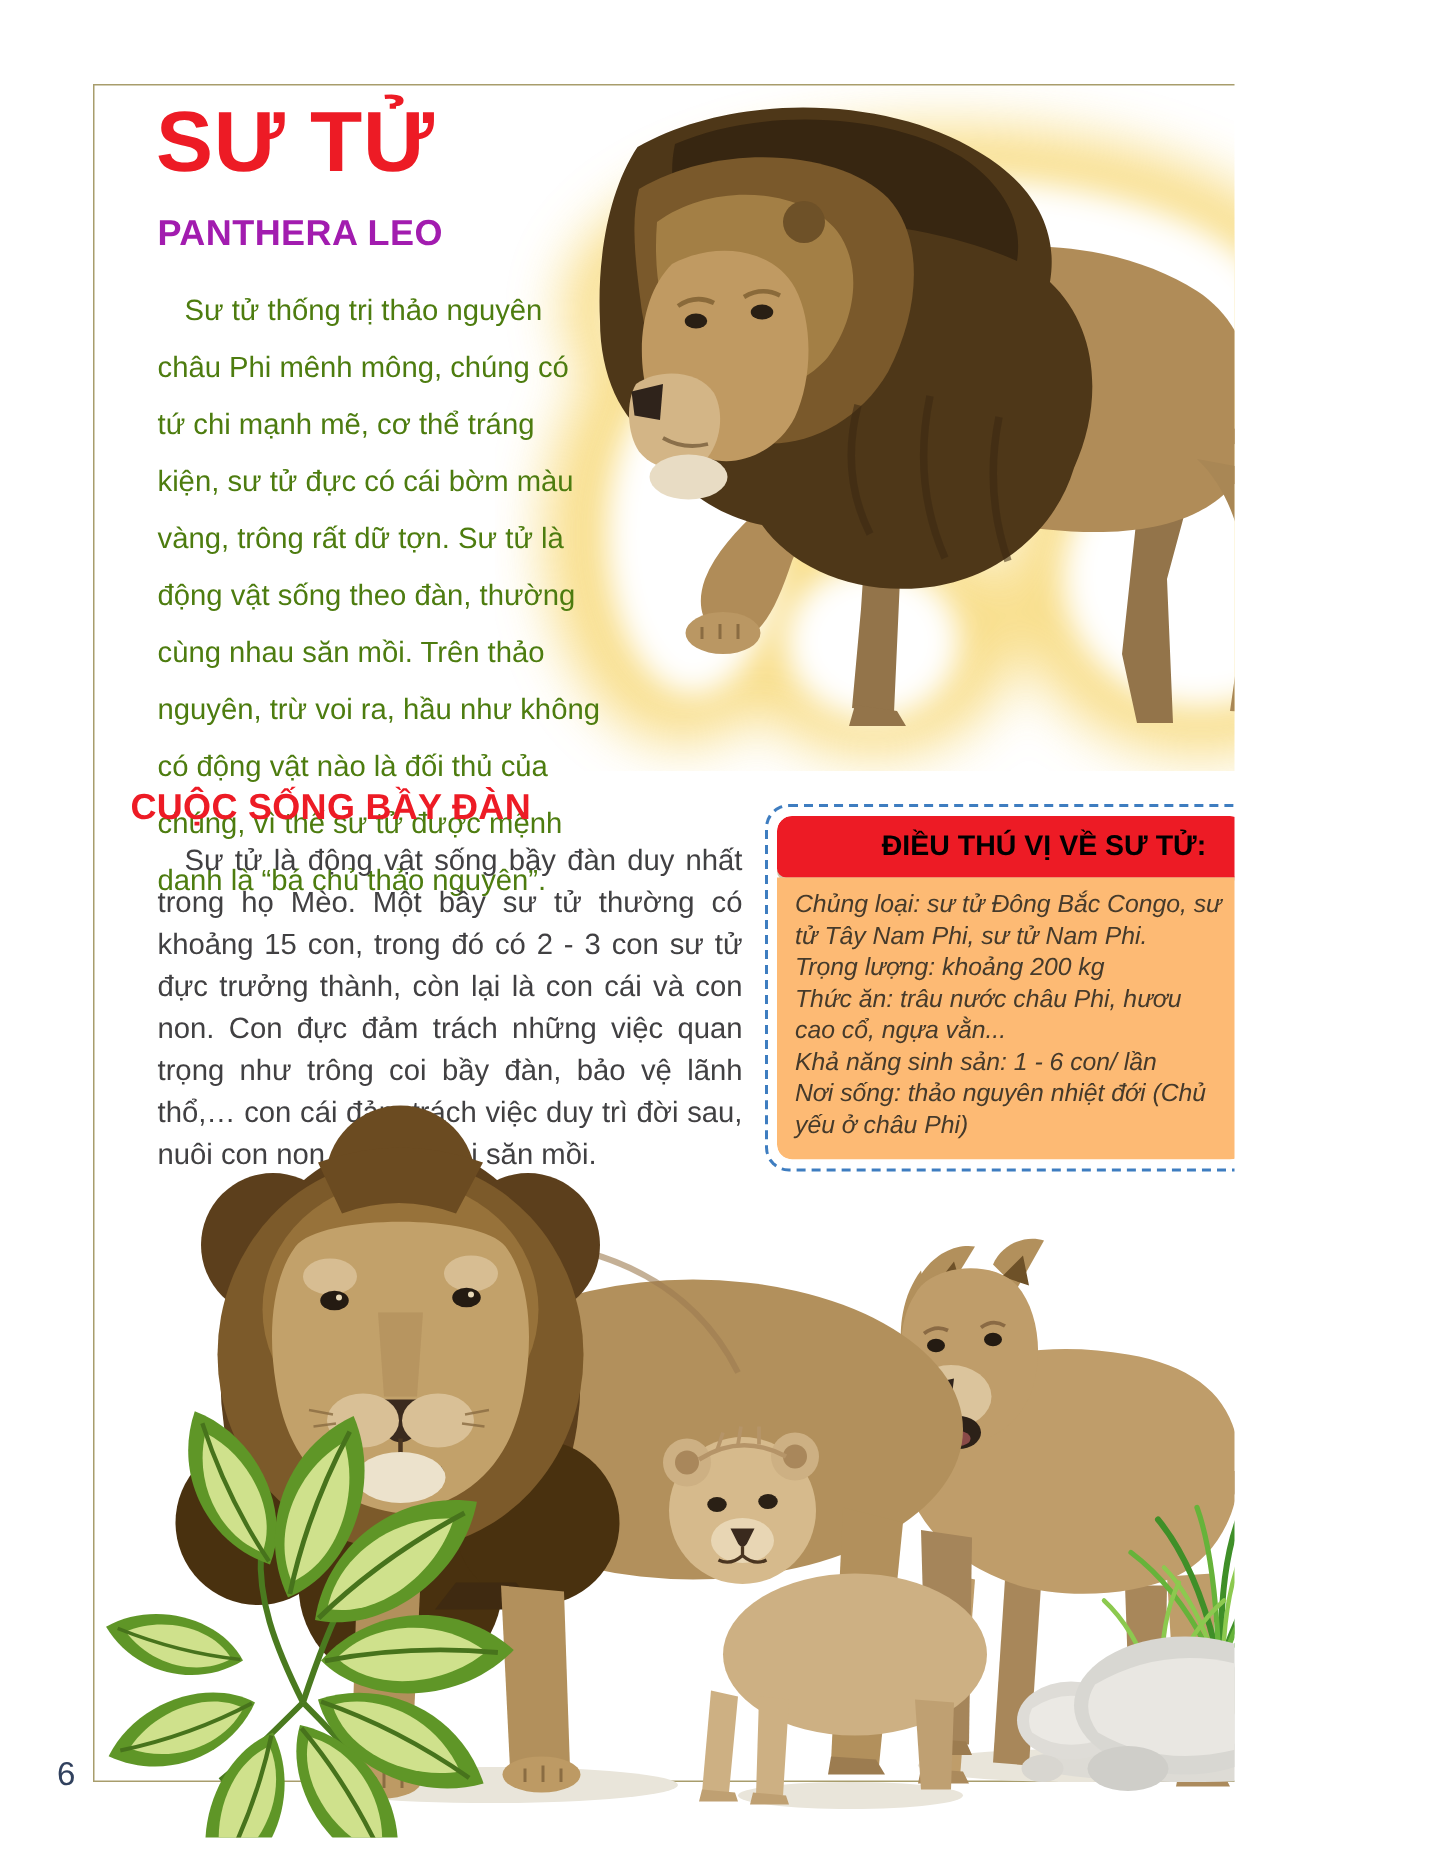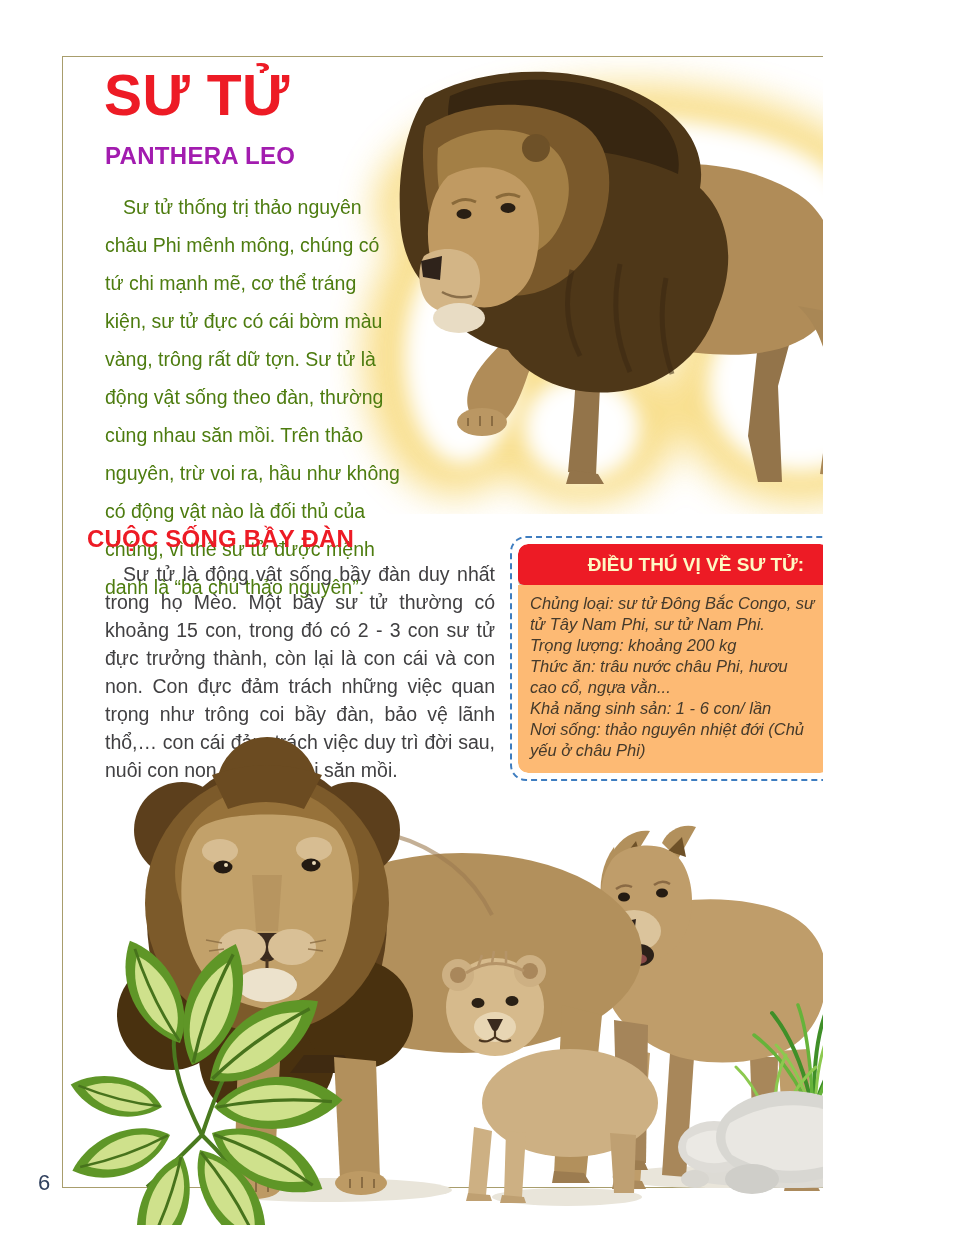--- a/index.html
+++ b/index.html
@@ -37,21 +37,21 @@
     font-size:19.5px; line-height:28px; color:#414042;
     text-align:justify; text-indent:18px;
   }
   .fact-box {
     position:absolute; left:510px; top:536px; width:328px;
     border:2px dashed #3e7dc0; border-radius:16px;
     padding:6px; background:#ffffff;
   }
   .fact-box-inner { border-radius:10px; overflow:hidden; }
   .fact-box-header {
-    background:#ed1b25; color:#fef9c3; text-align:center;
+    background:#ed1b25; color:#000000; text-align:center;
     font-size:19px; font-weight:bold; line-height:41px; height:41px;
     border-radius:10px 10px 6px 6px;
     box-shadow:0 2px 0 rgba(120,90,20,.35);
     padding-left:44px;
   }
   .fact-box-body {
     background:#fdba74; padding:8px 12px 12px 12px;
     border-radius:0 0 10px 10px;
     font-size:16.5px; font-style:italic; line-height:21px;
     color:#453a2b;

